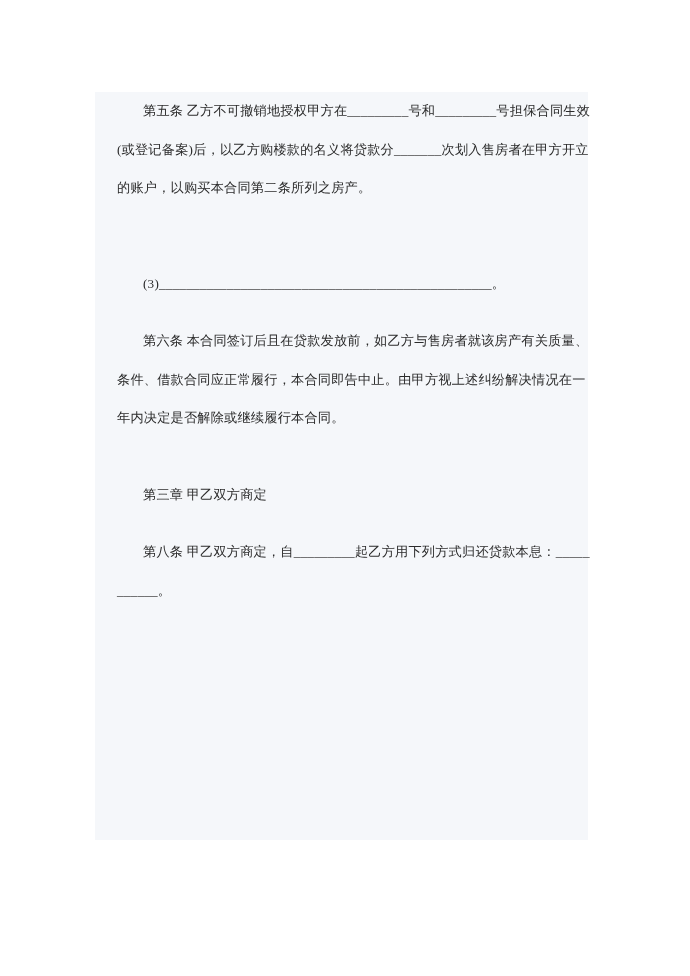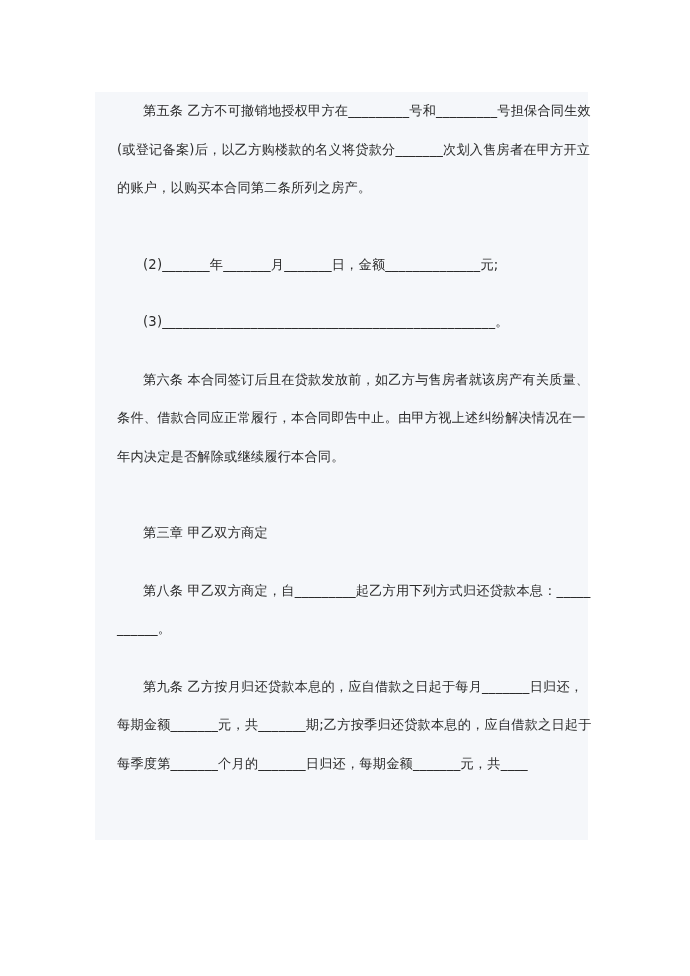--- a/index.html
+++ b/index.html
@@ -11,20 +11,21 @@
     height: 976px;
     background: #ffffff;
     font-family: "DejaVu Sans", "Liberation Sans", sans-serif;
     overflow: hidden;
   }
   .page {
     position: relative;
     width: 690px;
     height: 976px;
     background: #ffffff;
+    font-family: Liberation Serif, serif;
   }
   .content-block {
     position: absolute;
     left: 95px;
     top: 92px;
     width: 493px;
     height: 748px;
     background: #f5f7fa;
     box-sizing: border-box;
     padding: 0;
@@ -63,21 +64,20 @@
 
   <div class="doc-body">
 
     <p class="para">第五条 乙方不可撤销地授权甲方在_________号和_________号担保合同生效(或登记备案)后，以乙方购楼款的名义将贷款分_______次划入售房者在甲方开立的账户，以购买本合同第二条所列之房产。</p>
 
     <div class="spacer-sm"></div>
 
 
     <div class="spacer-sm"></div>
 
-    <p class="para item">(2)_______年_______月_______日，金额______________元;</p>
 
     <div class="spacer-sm"></div>
 
     <p class="para item">(3)_________________________________________________。</p>
 
     <div class="spacer-md"></div>
 
     <p class="para">第六条 本合同签订后且在贷款发放前，如乙方与售房者就该房产有关质量、条件、借款合同应正常履行，本合同即告中止。由甲方视上述纠纷解决情况在一年内决定是否解除或继续履行本合同。</p>
 
     <div class="spacer-md"></div>
@@ -86,16 +86,15 @@
     <div class="spacer-md"></div>
 
     <p class="para">第三章 甲乙双方商定</p>
 
     <div class="spacer-md"></div>
 
     <p class="para">第八条 甲乙双方商定，自_________起乙方用下列方式归还贷款本息：___________。</p>
 
     <div class="spacer-md"></div>
 
-    <p class="para">第九条 乙方按月归还贷款本息的，应自借款之日起于每月_______日归还，每期金额_______元，共_______期;乙方按季归还贷款本息的，应自借款之日起于每季度第_______个月的_______日归还，每期金额_______元，共____</p>
 
   </div>
 </div>
 
 </body></html>

